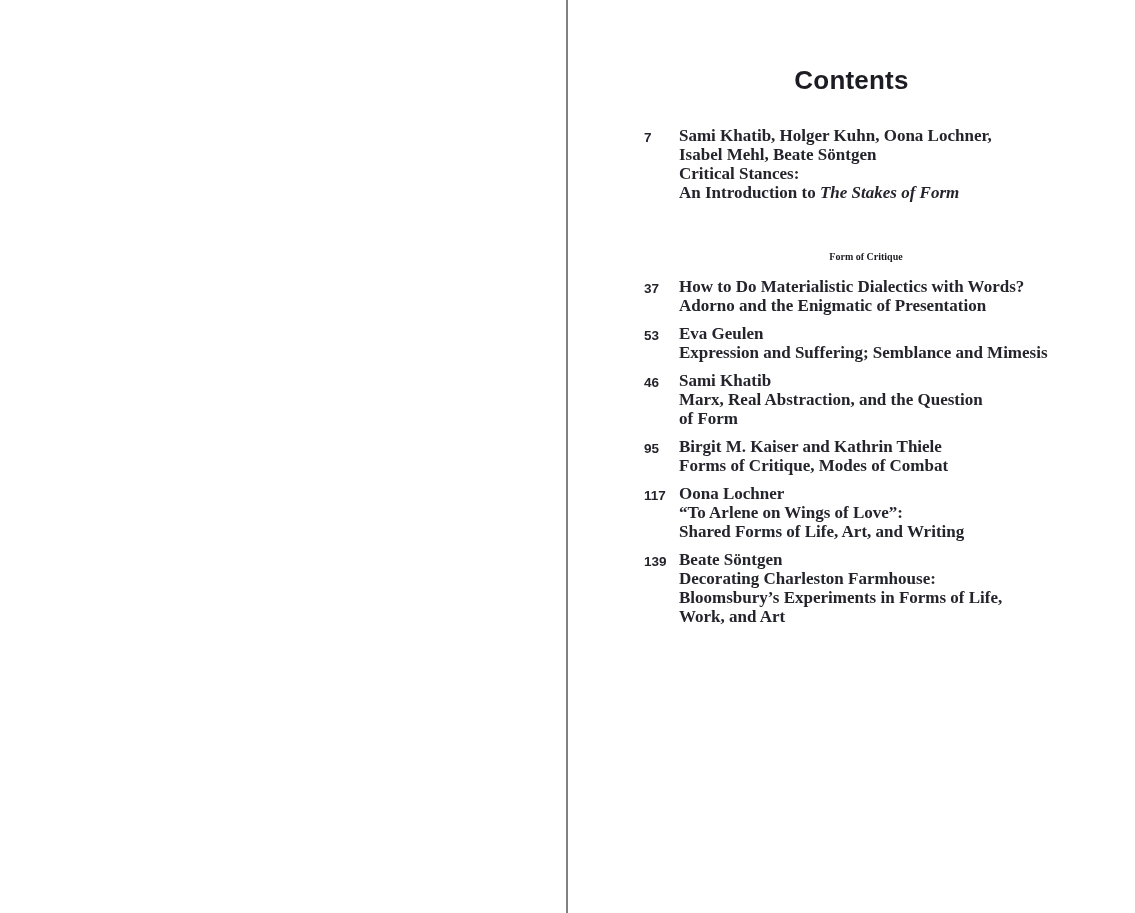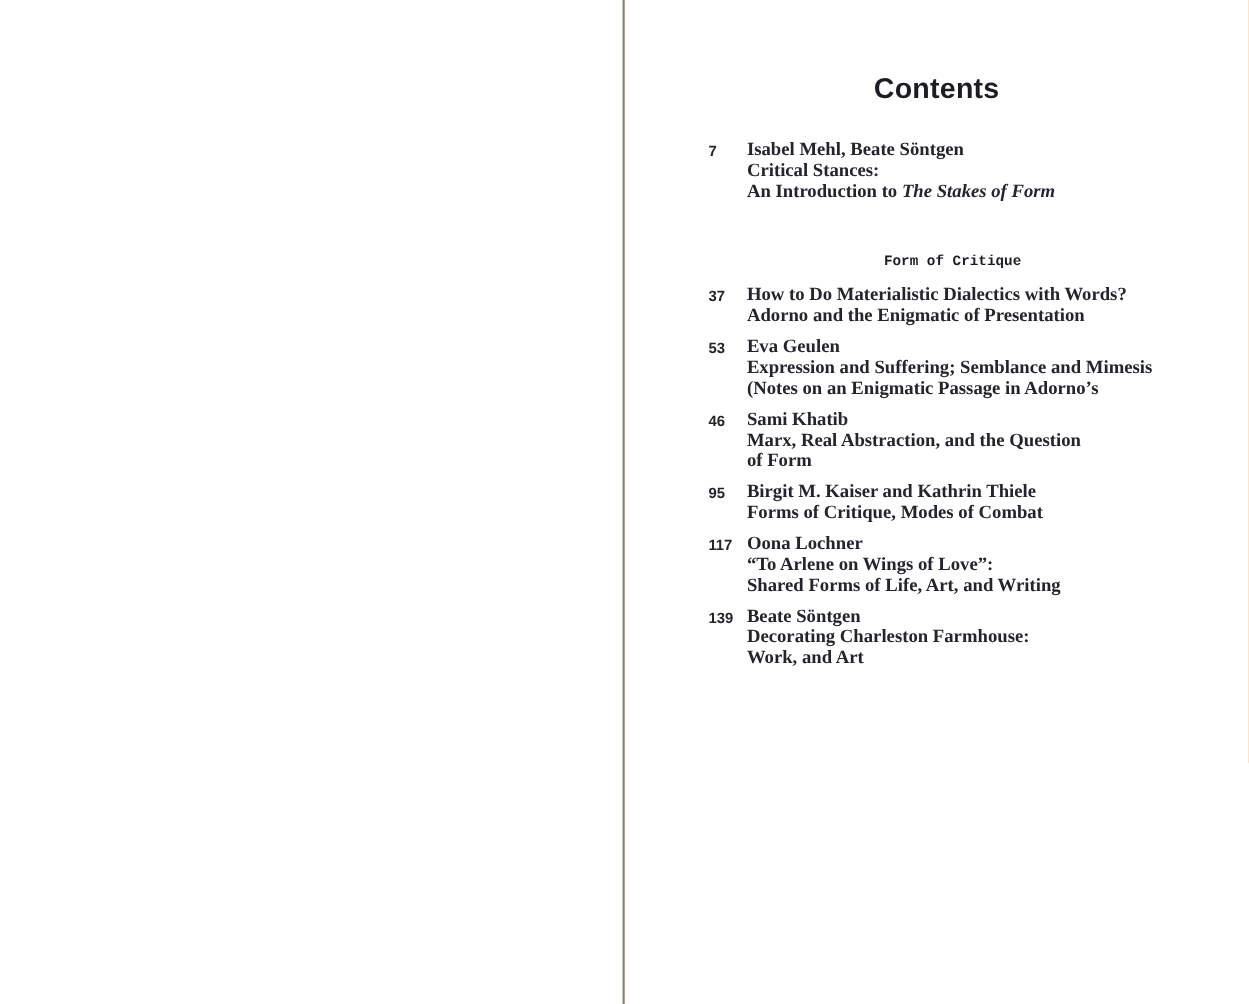--- a/index.html
+++ b/index.html
@@ -4,21 +4,21 @@
 <style>
   html, body {
     margin: 0;
     padding: 0;
     background: #ffffff;
   }
   .spread {
     position: relative;
     width: 1135px;
     height: 913px;
-    background: #fdba74;
+    background: #a16207;
     overflow: hidden;
     font-family: "Liberation Serif", serif;
   }
   .page-left {
     position: absolute;
     left: 0; top: 0;
     width: 566px; height: 913px;
     background: #ffffff;
   }
   .gutter-divider {
@@ -49,23 +49,23 @@
   }
   .toc > .entry:first-child {
     margin-top: 29px;
   }
   .section-heading {
     margin-top: 45px;
     margin-bottom: 11px;
     margin-left: 111px;
     width: 374px;
     text-align: center;
-    font-family: Liberation Mono, monospace;
+    font-family: Liberation Serif, serif;
     font-weight: bold;
-    font-size: 13px;
+    font-size: 10px;
     line-height: 19px;
     color: #1c1c23;
   }
   .entry {
     display: flex;
     align-items: flex-start;
     padding-left: 76px;
     margin-bottom: 9px;
   }
   .entry .num {
@@ -98,39 +98,39 @@
 
 <div class="spread">
   <div class="page-left"></div>
   <div class="gutter-divider"></div>
   <div class="page-right">
     <div class="page-title">Contents</div>
     <div class="toc">
         <div class="entry">
           <span class="num">7</span>
           <div class="lines">
+            <div class="line"><span>Sami Khatib, Holger Kuhn, Oona Lochner,</span></div>
             <div class="line"><span>Isabel Mehl, Beate Söntgen</span></div>
             <div class="line"><span>Critical Stances:</span></div>
             <div class="line"><span>An Introduction to </span><span class="italic">The Stakes of Form</span></div>
           </div>
         </div>
         <div class="section-heading">Form of Critique</div>
         <div class="entry">
           <span class="num">37</span>
           <div class="lines">
             <div class="line"><span>How to Do Materialistic Dialectics with Words?</span></div>
             <div class="line"><span>Adorno and the Enigmatic of Presentation</span></div>
           </div>
         </div>
         <div class="entry">
           <span class="num">53</span>
           <div class="lines">
             <div class="line"><span>Eva Geulen</span></div>
             <div class="line"><span>Expression and Suffering; Semblance and Mimesis</span></div>
-            <div class="line"><span>(Notes on an Enigmatic Passage in Adorno’s</span></div>
           </div>
         </div>
         <div class="entry">
           <span class="num">46</span>
           <div class="lines">
             <div class="line"><span>Sami Khatib</span></div>
             <div class="line"><span>Marx, Real Abstraction, and the Question</span></div>
             <div class="line"><span>of Form</span></div>
           </div>
         </div>
@@ -147,18 +147,19 @@
             <div class="line"><span>Oona Lochner</span></div>
             <div class="line"><span>“To Arlene on Wings of Love”:</span></div>
             <div class="line"><span>Shared Forms of Life, Art, and Writing</span></div>
           </div>
         </div>
         <div class="entry">
           <span class="num">139</span>
           <div class="lines">
             <div class="line"><span>Beate Söntgen</span></div>
             <div class="line"><span>Decorating Charleston Farmhouse:</span></div>
+            <div class="line"><span>Bloomsbury’s Experiments in Forms of Life,</span></div>
             <div class="line"><span>Work, and Art</span></div>
           </div>
         </div>
       </div>
   </div>
 </div>
 
 </body></html>

